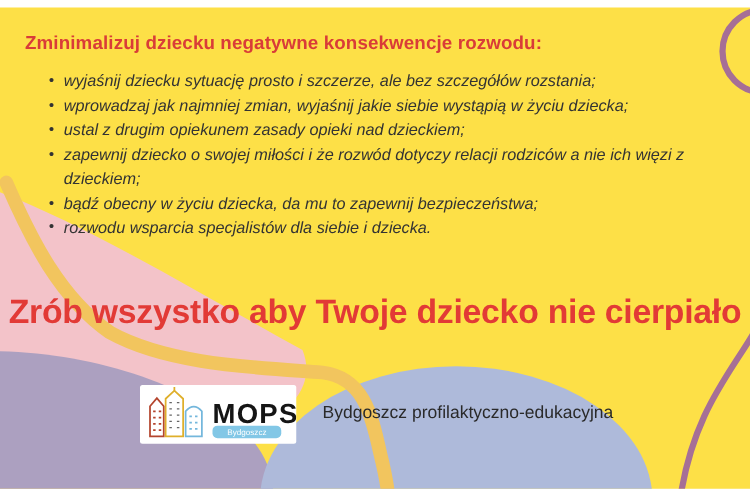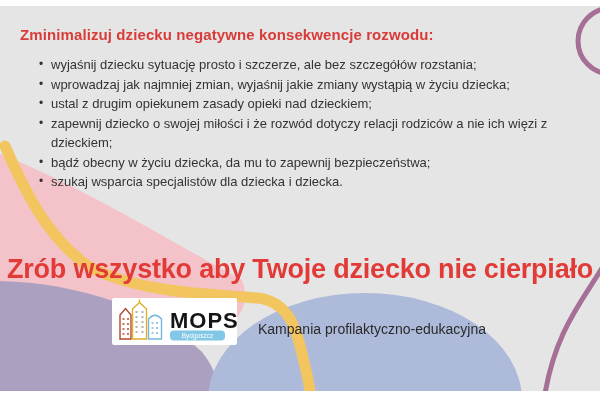--- a/index.html
+++ b/index.html
@@ -1,25 +1,25 @@
 <!DOCTYPE html>
 <html><head>
 <meta charset="utf-8">
 <style>
   html,body{margin:0;padding:0;}
   body{font-family:"Liberation Sans", sans-serif;}
   .canvas{position:relative;width:600px;height:400px;background:#ffffff;overflow:hidden;}
-  .paper{position:absolute;left:0;top:6px;width:600px;height:385px;background:#e5e5e5;overflow:hidden;}
+  .paper{position:absolute;left:0;top:6px;width:600px;height:385px;background:#fde047;overflow:hidden;}
   .decor{position:absolute;left:0;top:-6px;width:600px;height:400px;}
   .title{position:absolute;left:20px;top:20px;font-size:15px;font-weight:bold;letter-spacing:0.1px;}
-  .bullets{position:absolute;left:38px;top:49px;width:556px;margin:0;padding:0;list-style:none;}
+  .bullets{position:absolute;left:38px;top:49px;width:556px;margin:0;padding:0;list-style:none;font-style:italic;}
   .bullets li{position:relative;padding-left:13px;font-size:13px;line-height:19.5px;color:#333333;}
   .bullets li::before{content:"•";position:absolute;left:1px;top:0;color:#333333;font-size:12px;}
-  .headline{position:absolute;left:0;top:248px;width:600px;text-align:center;font-size:27px;font-weight:bold;letter-spacing:-0.2px;white-space:nowrap;}
-  .logo-card{position:absolute;left:112px;top:292px;width:125px;height:47px;background:#ffffff;border-radius:2px;}
+  .headline{position:absolute;left:0;top:228px;width:600px;text-align:center;font-size:27px;font-weight:bold;letter-spacing:-0.2px;white-space:nowrap;}
+  .logo-card{position:absolute;left:112px;top:302px;width:125px;height:47px;background:#ffffff;border-radius:2px;}
   .caption{position:absolute;left:258px;top:315px;font-size:14px;color:#2a2a2a;}
 </style>
 </head>
 <body>
 
 <div class="canvas">
   <div class="paper">
 
     <svg class="decor" viewBox="0 0 600 400" aria-hidden="true">
 
@@ -33,25 +33,25 @@
 
       <circle cx="611" cy="41" r="33" fill="none" stroke-width="5" stroke="#a66f96"></circle>
 
       <path d="M 602,268 C 583,300 554,332 544,400" fill="none" stroke-width="5" stroke-linecap="round" stroke="#a66f96"></path>
     </svg>
 
     <div class="title" style="color: rgb(217, 60, 56);">Zminimalizuj dziecku negatywne konsekwencje rozwodu:</div>
 
     <ul class="bullets">
       <li>wyjaśnij dziecku sytuację prosto i szczerze, ale bez szczegółów rozstania;</li>
-      <li>wprowadzaj jak najmniej zmian, wyjaśnij jakie zmiany wystąpią w życiu dziecka;</li>
+      <li>wprowadzaj jak najmniej zmian, wyjaśnij jakie siebie wystąpią w życiu dziecka;</li>
       <li>ustal z drugim opiekunem zasady opieki nad dzieckiem;</li>
       <li>zapewnij dziecko o swojej miłości i że rozwód dotyczy relacji rodziców a nie ich więzi z dzieckiem;</li>
       <li>bądź obecny w życiu dziecka, da mu to zapewnij bezpieczeństwa;</li>
-      <li>szukaj wsparcia specjalistów dla dziecka i dziecka.</li>
+      <li>rozwodu wsparcia specjalistów dla siebie i dziecka.</li>
     </ul>
 
     <div class="headline" style="color: rgb(226, 58, 54);">Zrób wszystko aby Twoje dziecko nie cierpiało</div>
 
     <div class="logo-card">
       <svg viewBox="0 0 125 47" width="125" height="47" aria-hidden="true">
 
         <g fill="none" stroke-width="1.4" stroke="#b4452e">
           <path d="M8,41 L8,17 L13.5,10.5 L19,17 L19,41 Z"></path>
           <path d="M10.5,21 h2 M15,21 h2 M10.5,26 h2 M15,26 h2 M10.5,31 h2 M15,31 h2 M10.5,36 h2 M15,36 h2"></path>
@@ -70,16 +70,16 @@
           <path d="M39.5,25 h2 M44,25 h2 M39.5,30 h2 M44,30 h2 M39.5,35 h2 M44,35 h2"></path>
         </g>
 
         <text x="58" y="30" font-size="22" font-weight="bold" letter-spacing="1" fill="#151515" font-family="Liberation Sans, sans-serif">MOPS</text>
 
         <rect x="58" y="32.5" width="55" height="10" rx="4" fill="#82c7e6"></rect>
         <text x="85.5" y="40" font-size="6.5" fill="#ffffff" text-anchor="middle" font-family="Liberation Sans, sans-serif">Bydgoszcz</text>
       </svg>
     </div>
 
-    <div class="caption">Kampania profilaktyczno-edukacyjna</div>
+    <div class="caption">Bydgoszcz profilaktyczno-edukacyjna</div>
 
   </div>
 </div>
 
 </body></html>

